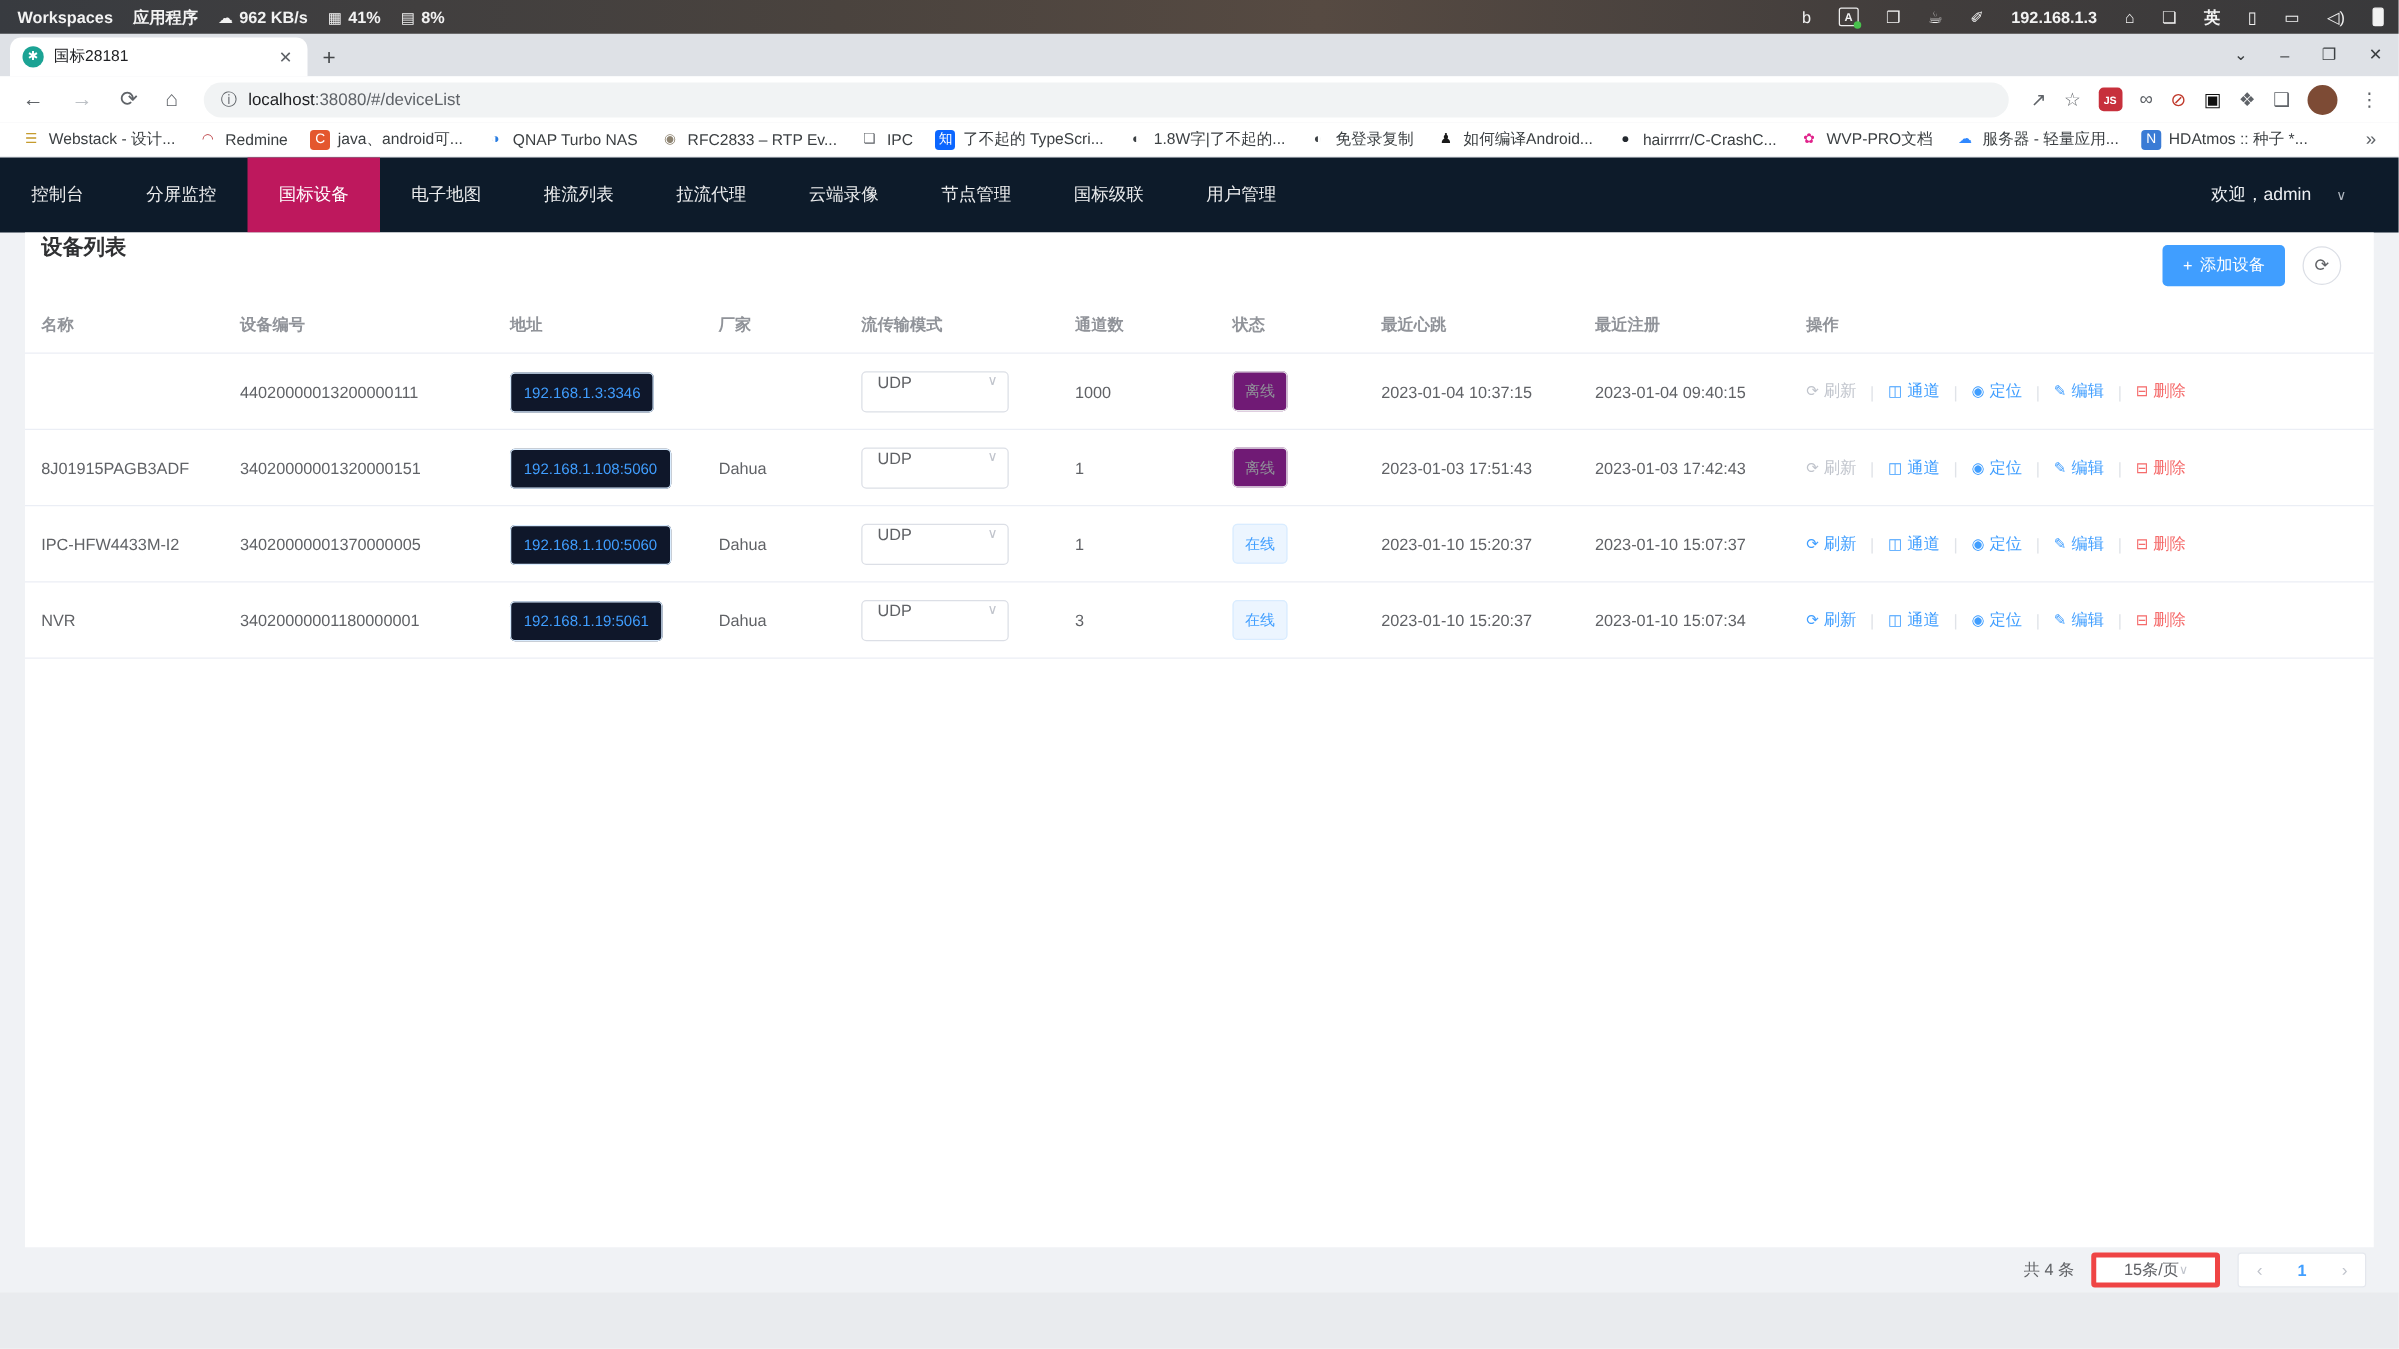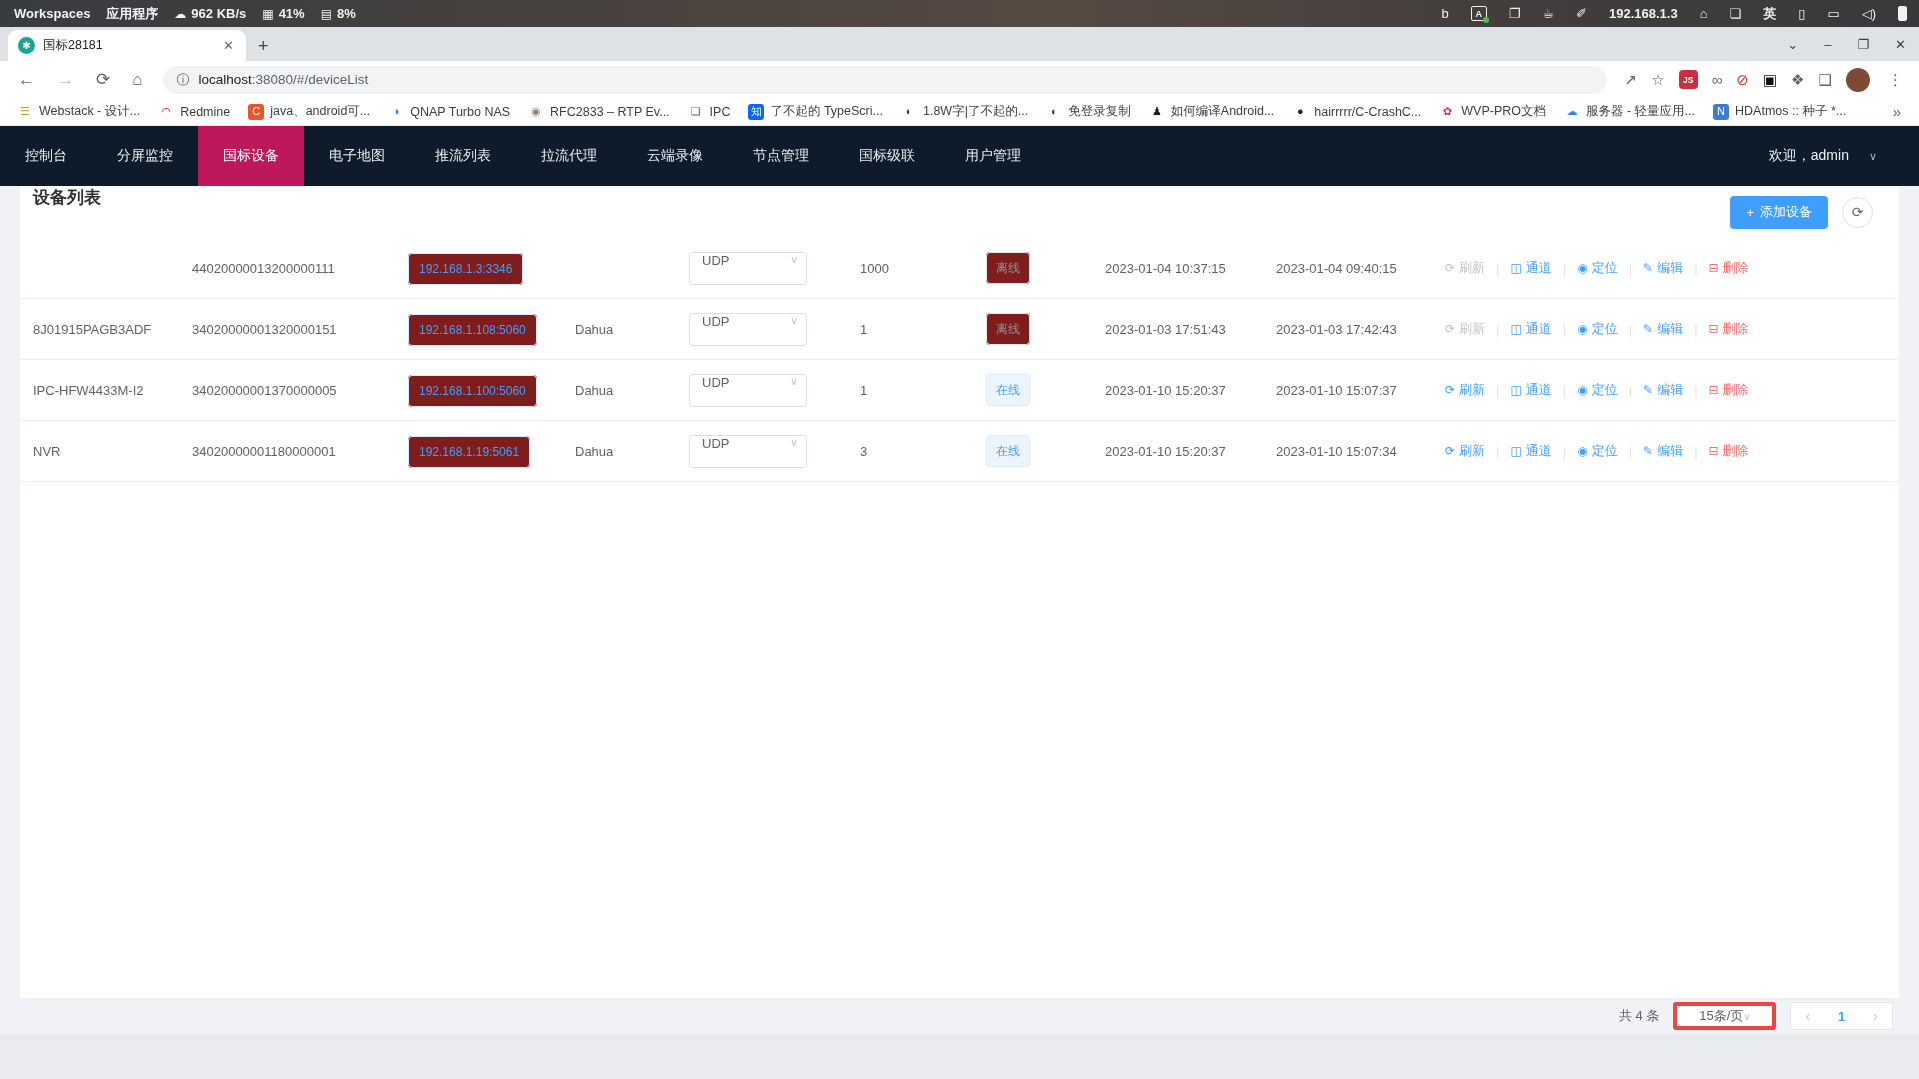--- a/index.html
+++ b/index.html
@@ -74,25 +74,25 @@
   .btn-circle { width:31px; height:31px; border-radius:50%; border:1px solid #dcdfe6; background:#fff;
     color:#606266; font-size:14px; display:flex; align-items:center; justify-content:center; font-family:inherit; }
 
   .table { font-size:13px; color:#606266; }
   .thead,.trow { display:flex; align-items:center; padding-left:13px; }
   .thead { height:45px; border-bottom:1px solid #ebeef5; color:#909399; font-weight:700; }
   .trow { height:61px; border-bottom:1px solid #ebeef5; }
   .col-name{width:159px} .col-id{width:216px} .col-addr{width:167px} .col-vendor{width:114px}
   .col-stream{width:171px} .col-ch{width:126px} .col-status{width:119px} .col-hb{width:171px}
   .col-reg{width:169px} .col-ops{flex:1; display:flex; align-items:center;}
-  .tag-addr { background:#7f1d1d; border:1px solid #d9ecff; color:#409eff; border-radius:4px; padding:8px 10px; font-size:12px; }
+  .tag-addr { background:#0f172a; border:1px solid #d9ecff; color:#409eff; border-radius:4px; padding:8px 10px; font-size:12px; }
   .select { width:118px; height:33px; border:1px solid #dcdfe6; border-radius:4px; background:#fff;
     display:flex; align-items:flex-start; padding:0 8px 0 12px; color:#606266; }
   .select .chev { margin-left:auto; color:#c0c4cc; font-size:11px; }
-  .tag-status { background:#7f1d1d; border:1px solid #e9e9eb; color:#909399; border-radius:4px; padding:8px 9px; font-size:12px; }
+  .tag-status { background:#701a75; border:1px solid #e9e9eb; color:#909399; border-radius:4px; padding:8px 9px; font-size:12px; }
   .tag-status.online { background:#ecf5ff; border-color:#d9ecff; color:#409eff; }
   .op { display:inline-flex; align-items:center; gap:4px; color:#409eff; cursor:pointer; }
   .op i { font-style:normal; font-size:12px; }
   .op-refresh { color:#c0c4cc; }
   .op-refresh.enabled { color:#409eff; }
   .op.danger { color:#f56c6c; }
   .sep { color:#e0e3e8; margin:0 11px; }
 
   .pagination { height:36px; flex:0 0 36px; display:flex; align-items:center; justify-content:flex-end;
     gap:14px; padding-right:26px; font-size:13px; color:#606266; background:#f0f2f5; }
@@ -296,20 +296,32 @@
         <div class="head-actions">
           <button class="btn-primary">
             <span>+</span>
             <span>添加设备</span>
           </button>
           <button class="btn-circle">⟳</button>
         </div>
       </div>
 
       <div class="table">
+        <div class="thead">
+          <div class="col-name">名称</div>
+          <div class="col-id">设备编号</div>
+          <div class="col-addr">地址</div>
+          <div class="col-vendor">厂家</div>
+          <div class="col-stream">流传输模式</div>
+          <div class="col-ch">通道数</div>
+          <div class="col-status">状态</div>
+          <div class="col-hb">最近心跳</div>
+          <div class="col-reg">最近注册</div>
+          <div class="col-ops">操作</div>
+        </div>
 
           <div class="trow">
             <div class="col-name"></div>
             <div class="col-id">44020000013200000111</div>
             <div class="col-addr"><span class="tag-addr">192.168.1.3:3346</span></div>
             <div class="col-vendor"></div>
             <div class="col-stream">
               <div class="select">
                 <span>UDP</span>
                 <span class="chev">∨</span>

